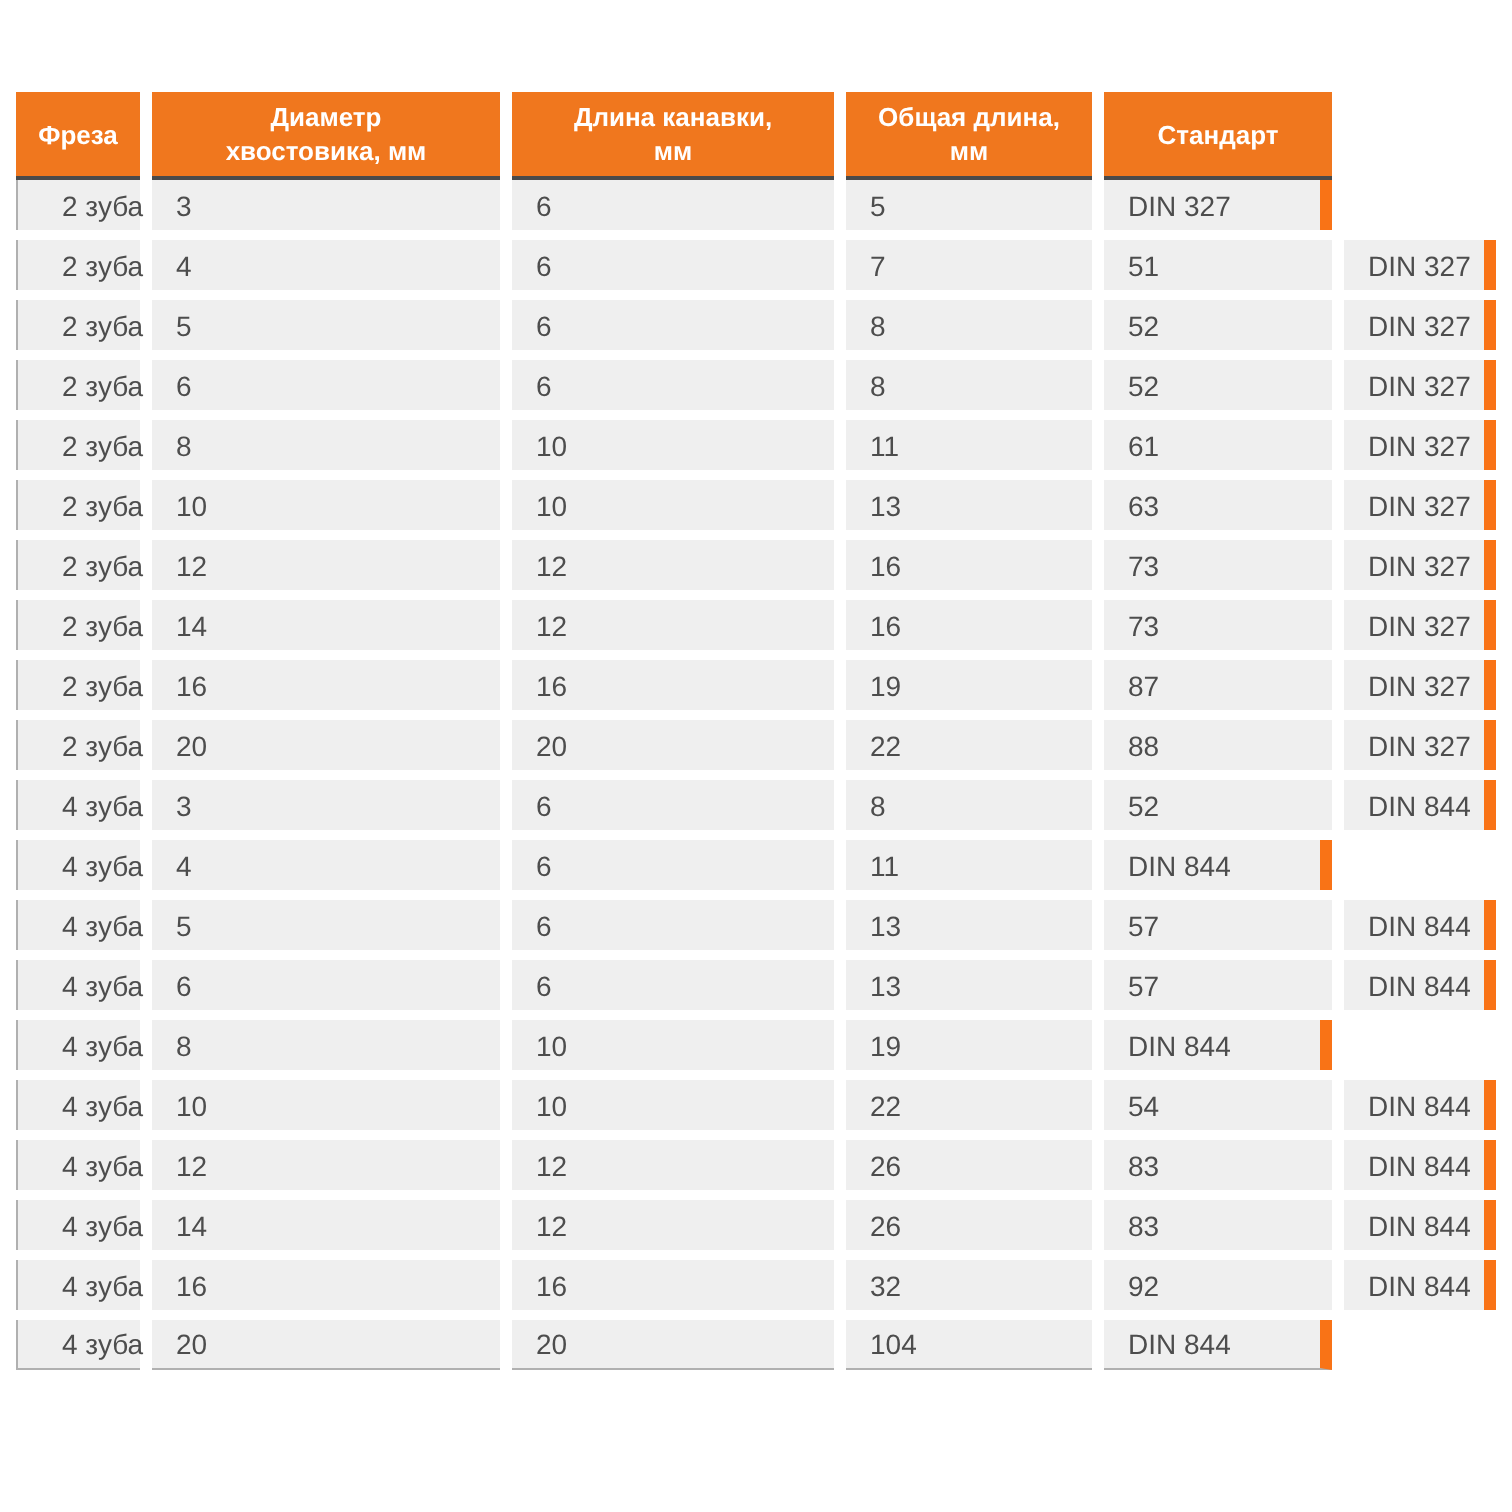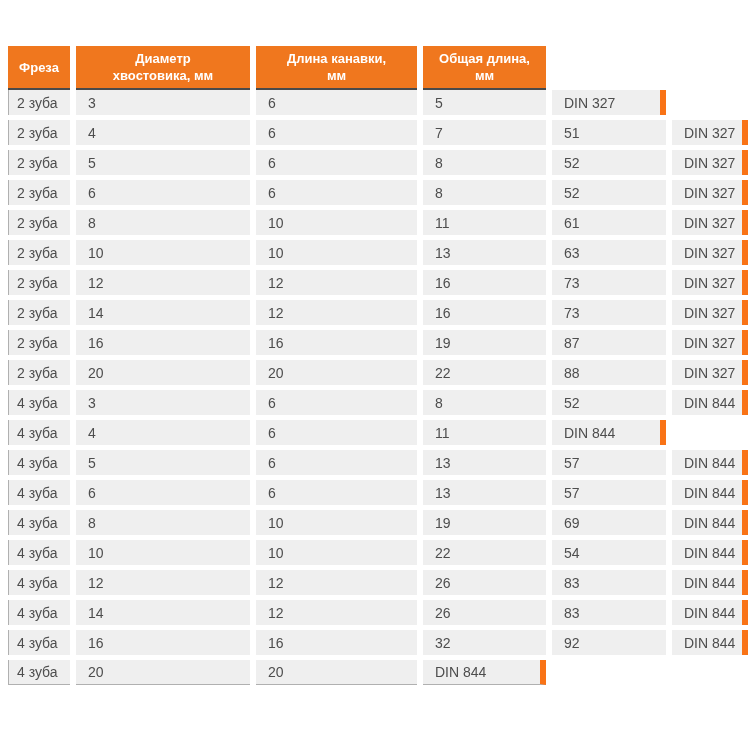--- a/index.html
+++ b/index.html
@@ -44,21 +44,21 @@
     height: 25px;
     background: #EFEFEF;
     color: #4D4D4D;
     font-size: 14px;
     display: flex;
     align-items: center;
     padding-left: 12px;
     box-sizing: border-box;
     white-space: nowrap;
   }
-  .td.c0 { border-left: 1px solid #B0B0B0; padding-left: 8px; }
+  .td.c0 { border-left: 1px solid #B0B0B0; padding-left: 22px; }
   .td.c5 { border-right: 6px solid #f97316; }
   .tbody .tr:last-child .td { border-bottom: 1px solid #B0B0B0; }
 </style>
 </head>
 <body>
 
 <div class="table-wrap">
 
   <div class="grid-row thead">
     <div class="th">
@@ -70,20 +70,24 @@
       <span>хвостовика, мм</span>
     </div>
     <div class="th">
       <span>Длина канавки,</span>
       <span>мм</span>
     </div>
     <div class="th">
       <span>Общая длина,</span>
       <span>мм</span>
     </div>
+    <div class="th">
+      <span>Стандарт</span>
+      <span></span>
+    </div>
   </div>
 
   <div class="tbody" id="tbody">
       <div class="grid-row tr">
         <div class="td c0">2 зуба</div>
         <div class="td c1">3</div>
         <div class="td c2">6</div>
         <div class="td c3">5</div>
         <div class="td c5">DIN 327</div>
       </div>
@@ -188,21 +192,20 @@
         <div class="td c2">6</div>
         <div class="td c3">13</div>
         <div class="td c4">57</div>
         <div class="td c5">DIN 844</div>
       </div>
       <div class="grid-row tr">
         <div class="td c0">4 зуба</div>
         <div class="td c1">8</div>
         <div class="td c2">10</div>
         <div class="td c3">19</div>
-        <div class="td c4">69</div>
         <div class="td c5">DIN 844</div>
       </div>
       <div class="grid-row tr">
         <div class="td c0">4 зуба</div>
         <div class="td c1">10</div>
         <div class="td c2">10</div>
         <div class="td c3">22</div>
         <div class="td c4">54</div>
         <div class="td c5">DIN 844</div>
       </div>
@@ -227,17 +230,18 @@
         <div class="td c1">16</div>
         <div class="td c2">16</div>
         <div class="td c3">32</div>
         <div class="td c4">92</div>
         <div class="td c5">DIN 844</div>
       </div>
       <div class="grid-row tr">
         <div class="td c0">4 зуба</div>
         <div class="td c1">20</div>
         <div class="td c2">20</div>
+        <div class="td c4">104</div>
         <div class="td c5">DIN 844</div>
       </div>
     </div>
 
 </div>
 
 </body></html>

